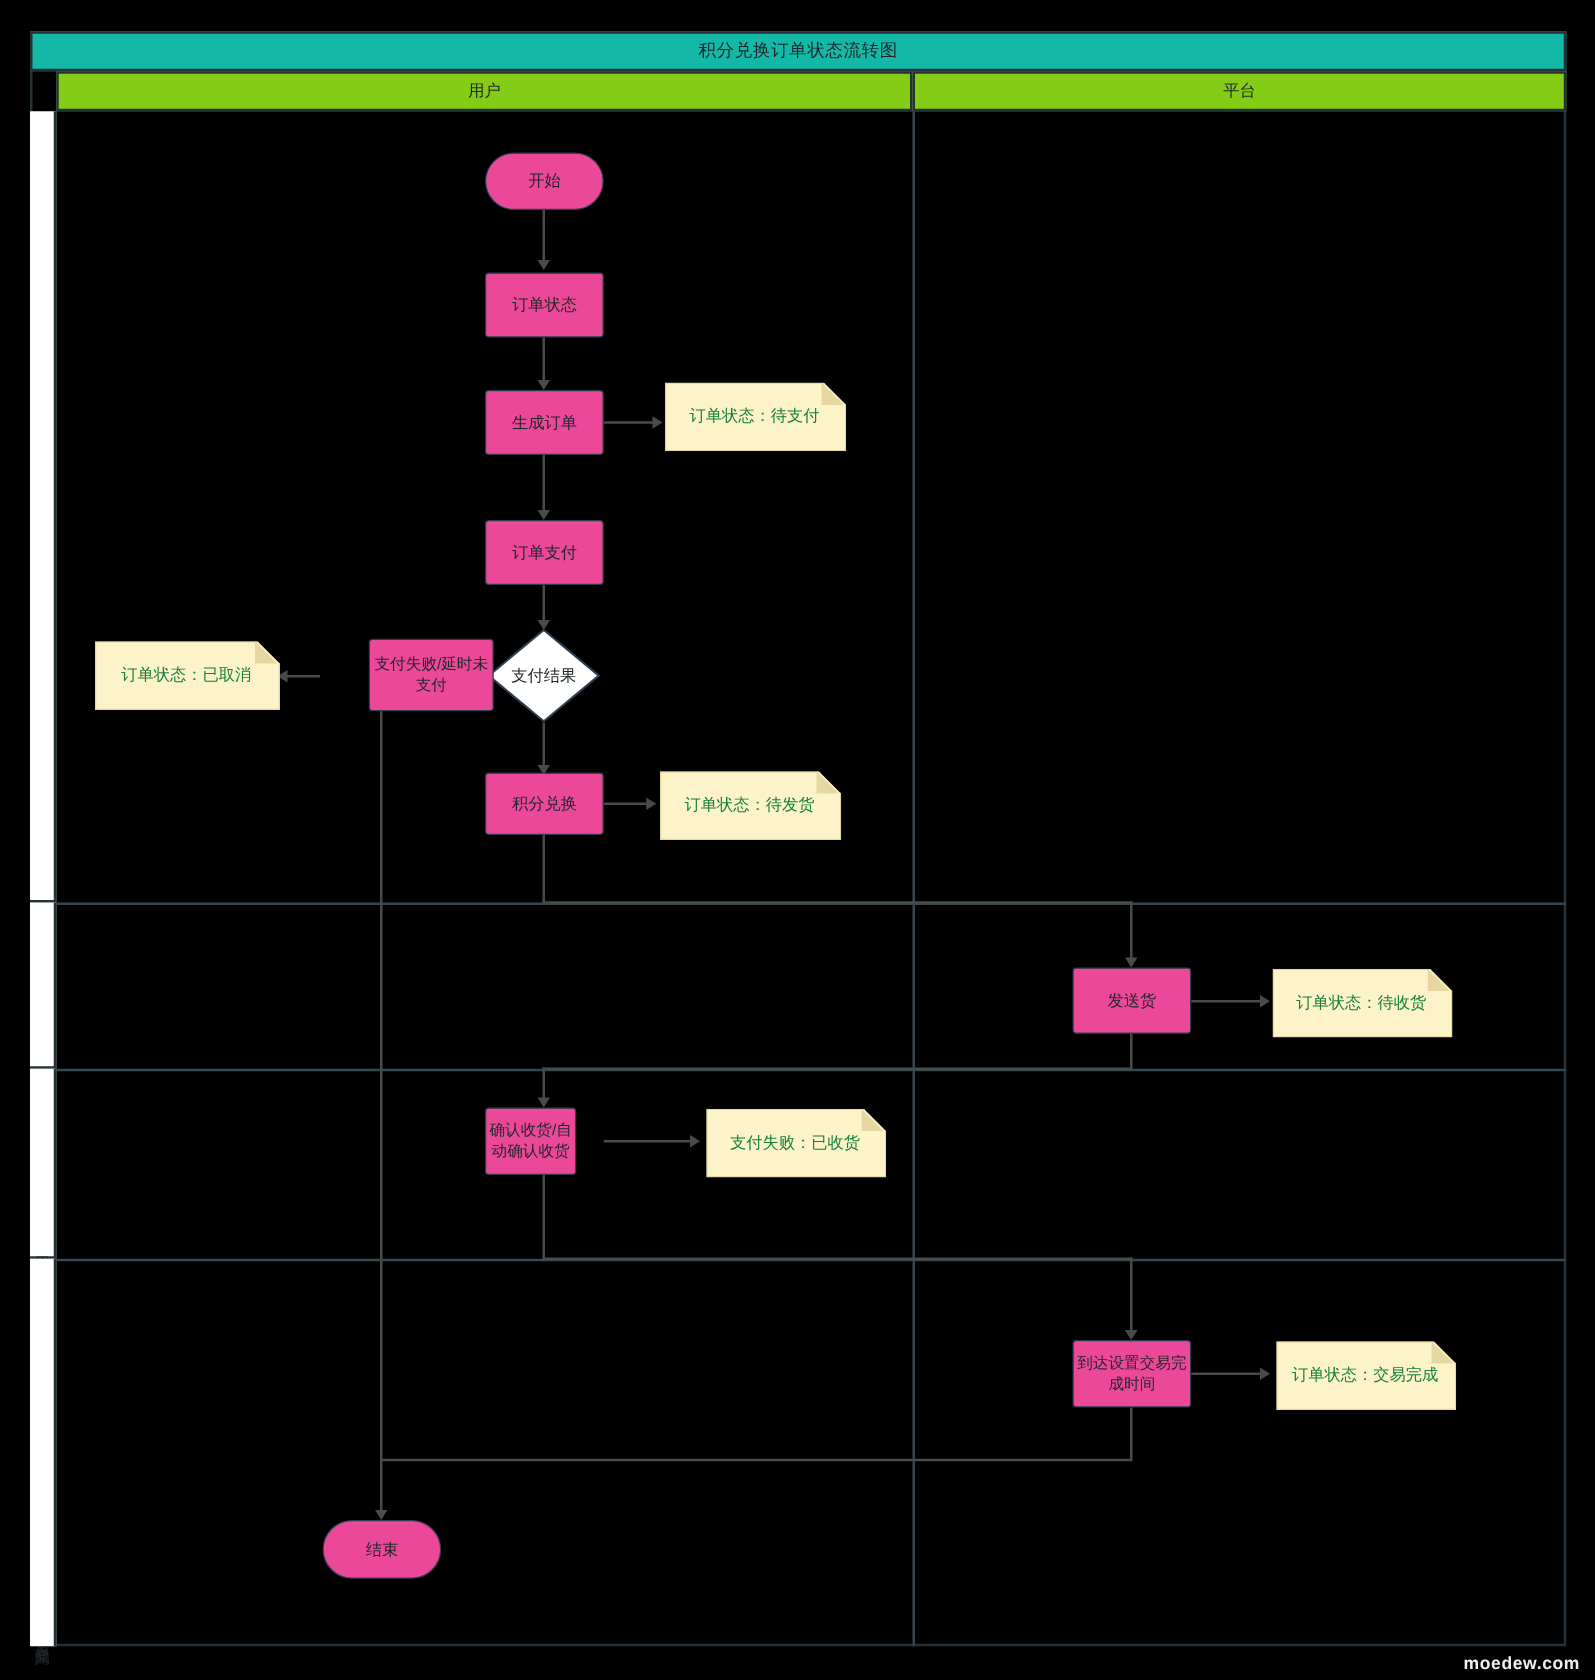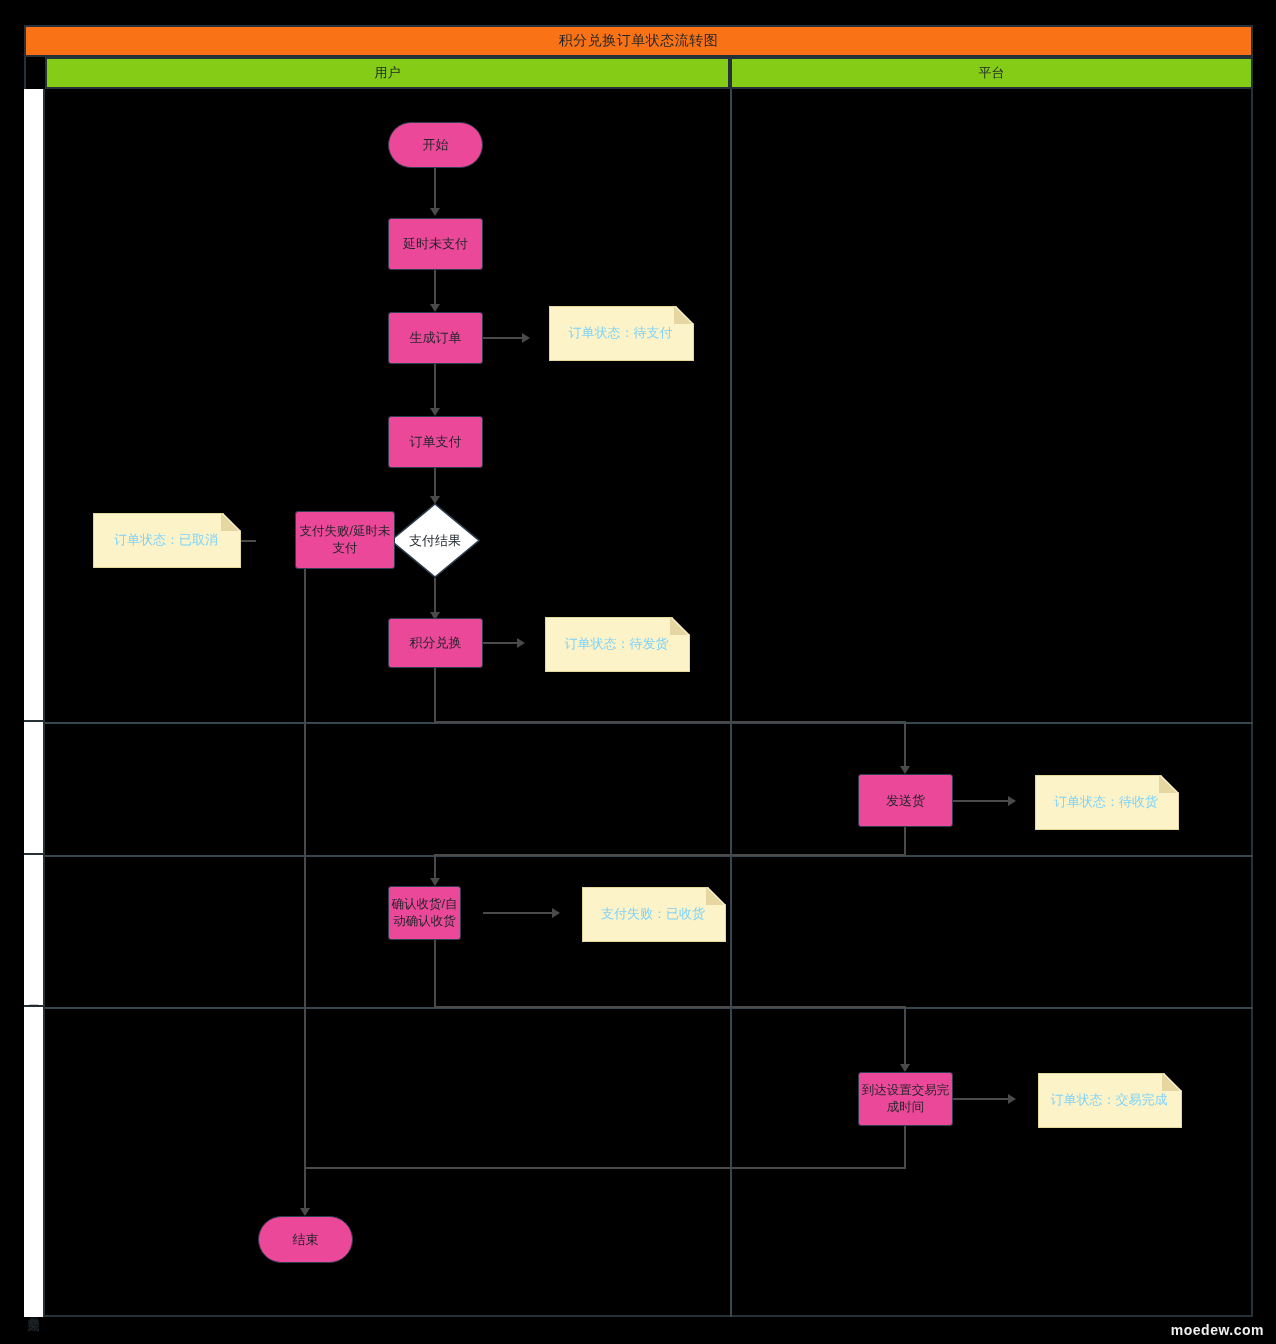--- a/index.html
+++ b/index.html
@@ -6,21 +6,21 @@
   body{width:1276px;height:1344px;position:relative;overflow:hidden;
        font-family:"Liberation Sans","DejaVu Sans",sans-serif;color:#222;}
 
   .canvas{position:absolute;left:0;top:0;width:1276px;height:1344px;}
 
   
   .frame{position:absolute;left:24px;top:25px;width:1229px;height:1292px;
          border:2px solid #263238;box-sizing:border-box;}
 
   .title-bar{position:absolute;left:24px;top:25px;width:1229px;height:32px;
-             background:#f97316;border:2px solid #263238;box-sizing:border-box;
+             background:#14b8a6;border:2px solid #263238;box-sizing:border-box;
              display:flex;align-items:center;justify-content:center;
              font-size:14px;color:#1f2529;letter-spacing:.5px;}
 
   .lane-label-col{position:absolute;left:24px;top:89px;width:21px;height:1228px;
                   border-right:2px solid #263238;box-sizing:border-box;background:#000;}
 
   .lane-label{position:absolute;left:24px;width:21px;background:#fff;
               border-bottom:2px solid #263238;border-right:2px solid #263238;
               box-sizing:border-box;display:flex;align-items:flex-end;
               justify-content:center;padding-bottom:6px;}
@@ -47,21 +47,21 @@
         box-shadow:0 0 0 0 rgba(0,0,0,0);}
   .node.round{border-radius:26px;}
 
   .diamond{position:absolute;box-sizing:border-box;}
   .diamond .dshape{position:absolute;left:0;top:0;width:100%;height:100%;}
   .diamond .dtext{position:absolute;left:0;top:0;width:100%;height:100%;
                   display:flex;align-items:center;justify-content:center;
                   font-size:13px;color:#1f2529;}
 
   
-  .note{position:absolute;box-sizing:border-box;font-size:13px;color:#7dd3fc;margin-left:17px;}
+  .note{position:absolute;box-sizing:border-box;font-size:13px;color:#15803d;}
   .note .nbody{position:absolute;left:0;top:0;width:100%;height:100%;
                background:#fdf3c8;border:1px solid #e3d79b;
                clip-path:polygon(0 0, calc(100% - 18px) 0, 100% 18px, 100% 100%, 0 100%);}
   .note .nfold{position:absolute;right:0;top:0;width:18px;height:18px;
                background:#e6d7a2;
                clip-path:polygon(0 0, 100% 100%, 0 100%);}
   .note .ntext{position:absolute;left:0;top:0;width:100%;height:100%;
                display:flex;align-items:center;justify-content:center;
                text-align:center;}
 
@@ -111,21 +111,21 @@
   <div class="hline" style="left:45px;top:855px;width:1208px;"></div>
   <div class="hline" style="left:45px;top:1007px;width:1208px;"></div>
 
   <div class="vline" style="left:730px;top:89px;height:1228px;"></div>
 
   <div class="node round" style="left:388px;top:122px;width:95px;height:46px;">开始</div>
 
   <div class="conn v" style="left:434px;top:168px;height:42px;"></div>
   <div class="arrow down" style="left:430px;top:208px;"></div>
 
-  <div class="node" style="left:388px;top:218px;width:95px;height:52px;">延时未支付</div>
+  <div class="node" style="left:388px;top:218px;width:95px;height:52px;">订单状态</div>
 
   <div class="conn v" style="left:434px;top:270px;height:38px;"></div>
   <div class="arrow down" style="left:430px;top:304px;"></div>
 
   <div class="node" style="left:388px;top:312px;width:95px;height:52px;">生成订单</div>
 
   <div class="conn h" style="left:483px;top:337px;width:42px;"></div>
   <div class="arrow right" style="left:522px;top:333px;"></div>
 
   <div class="note" style="left:532px;top:306px;width:143px;height:53px;">

